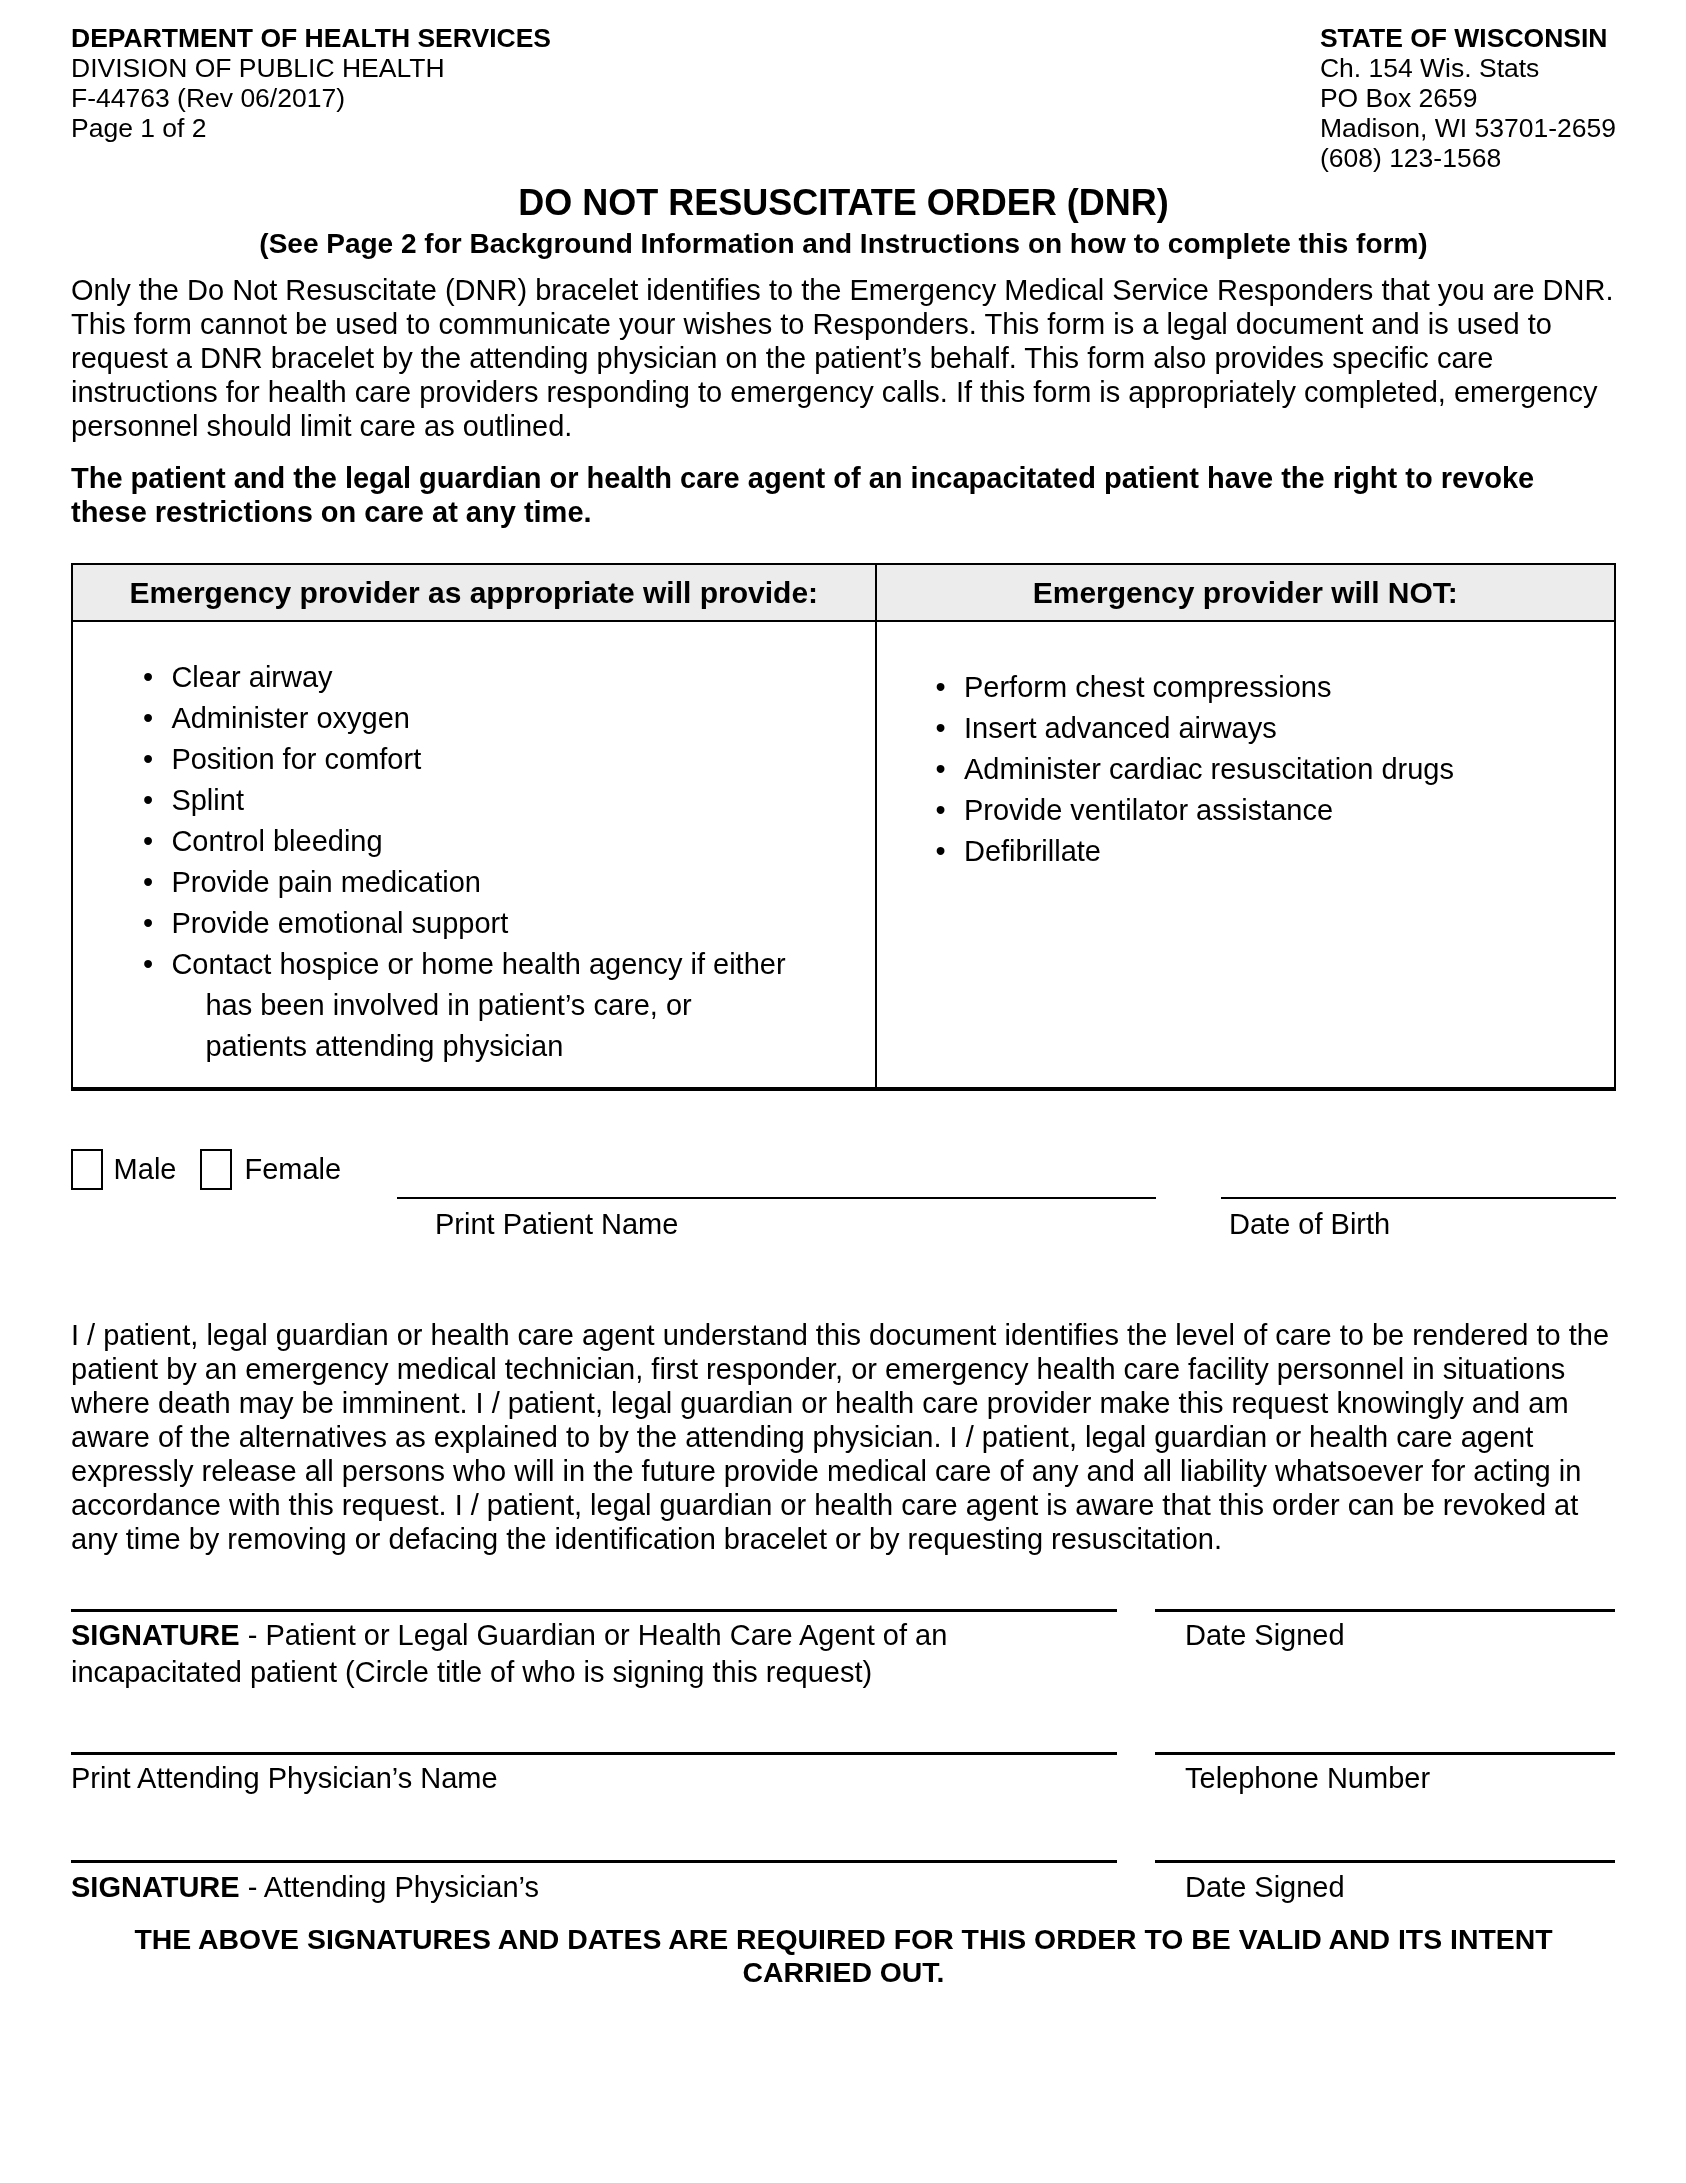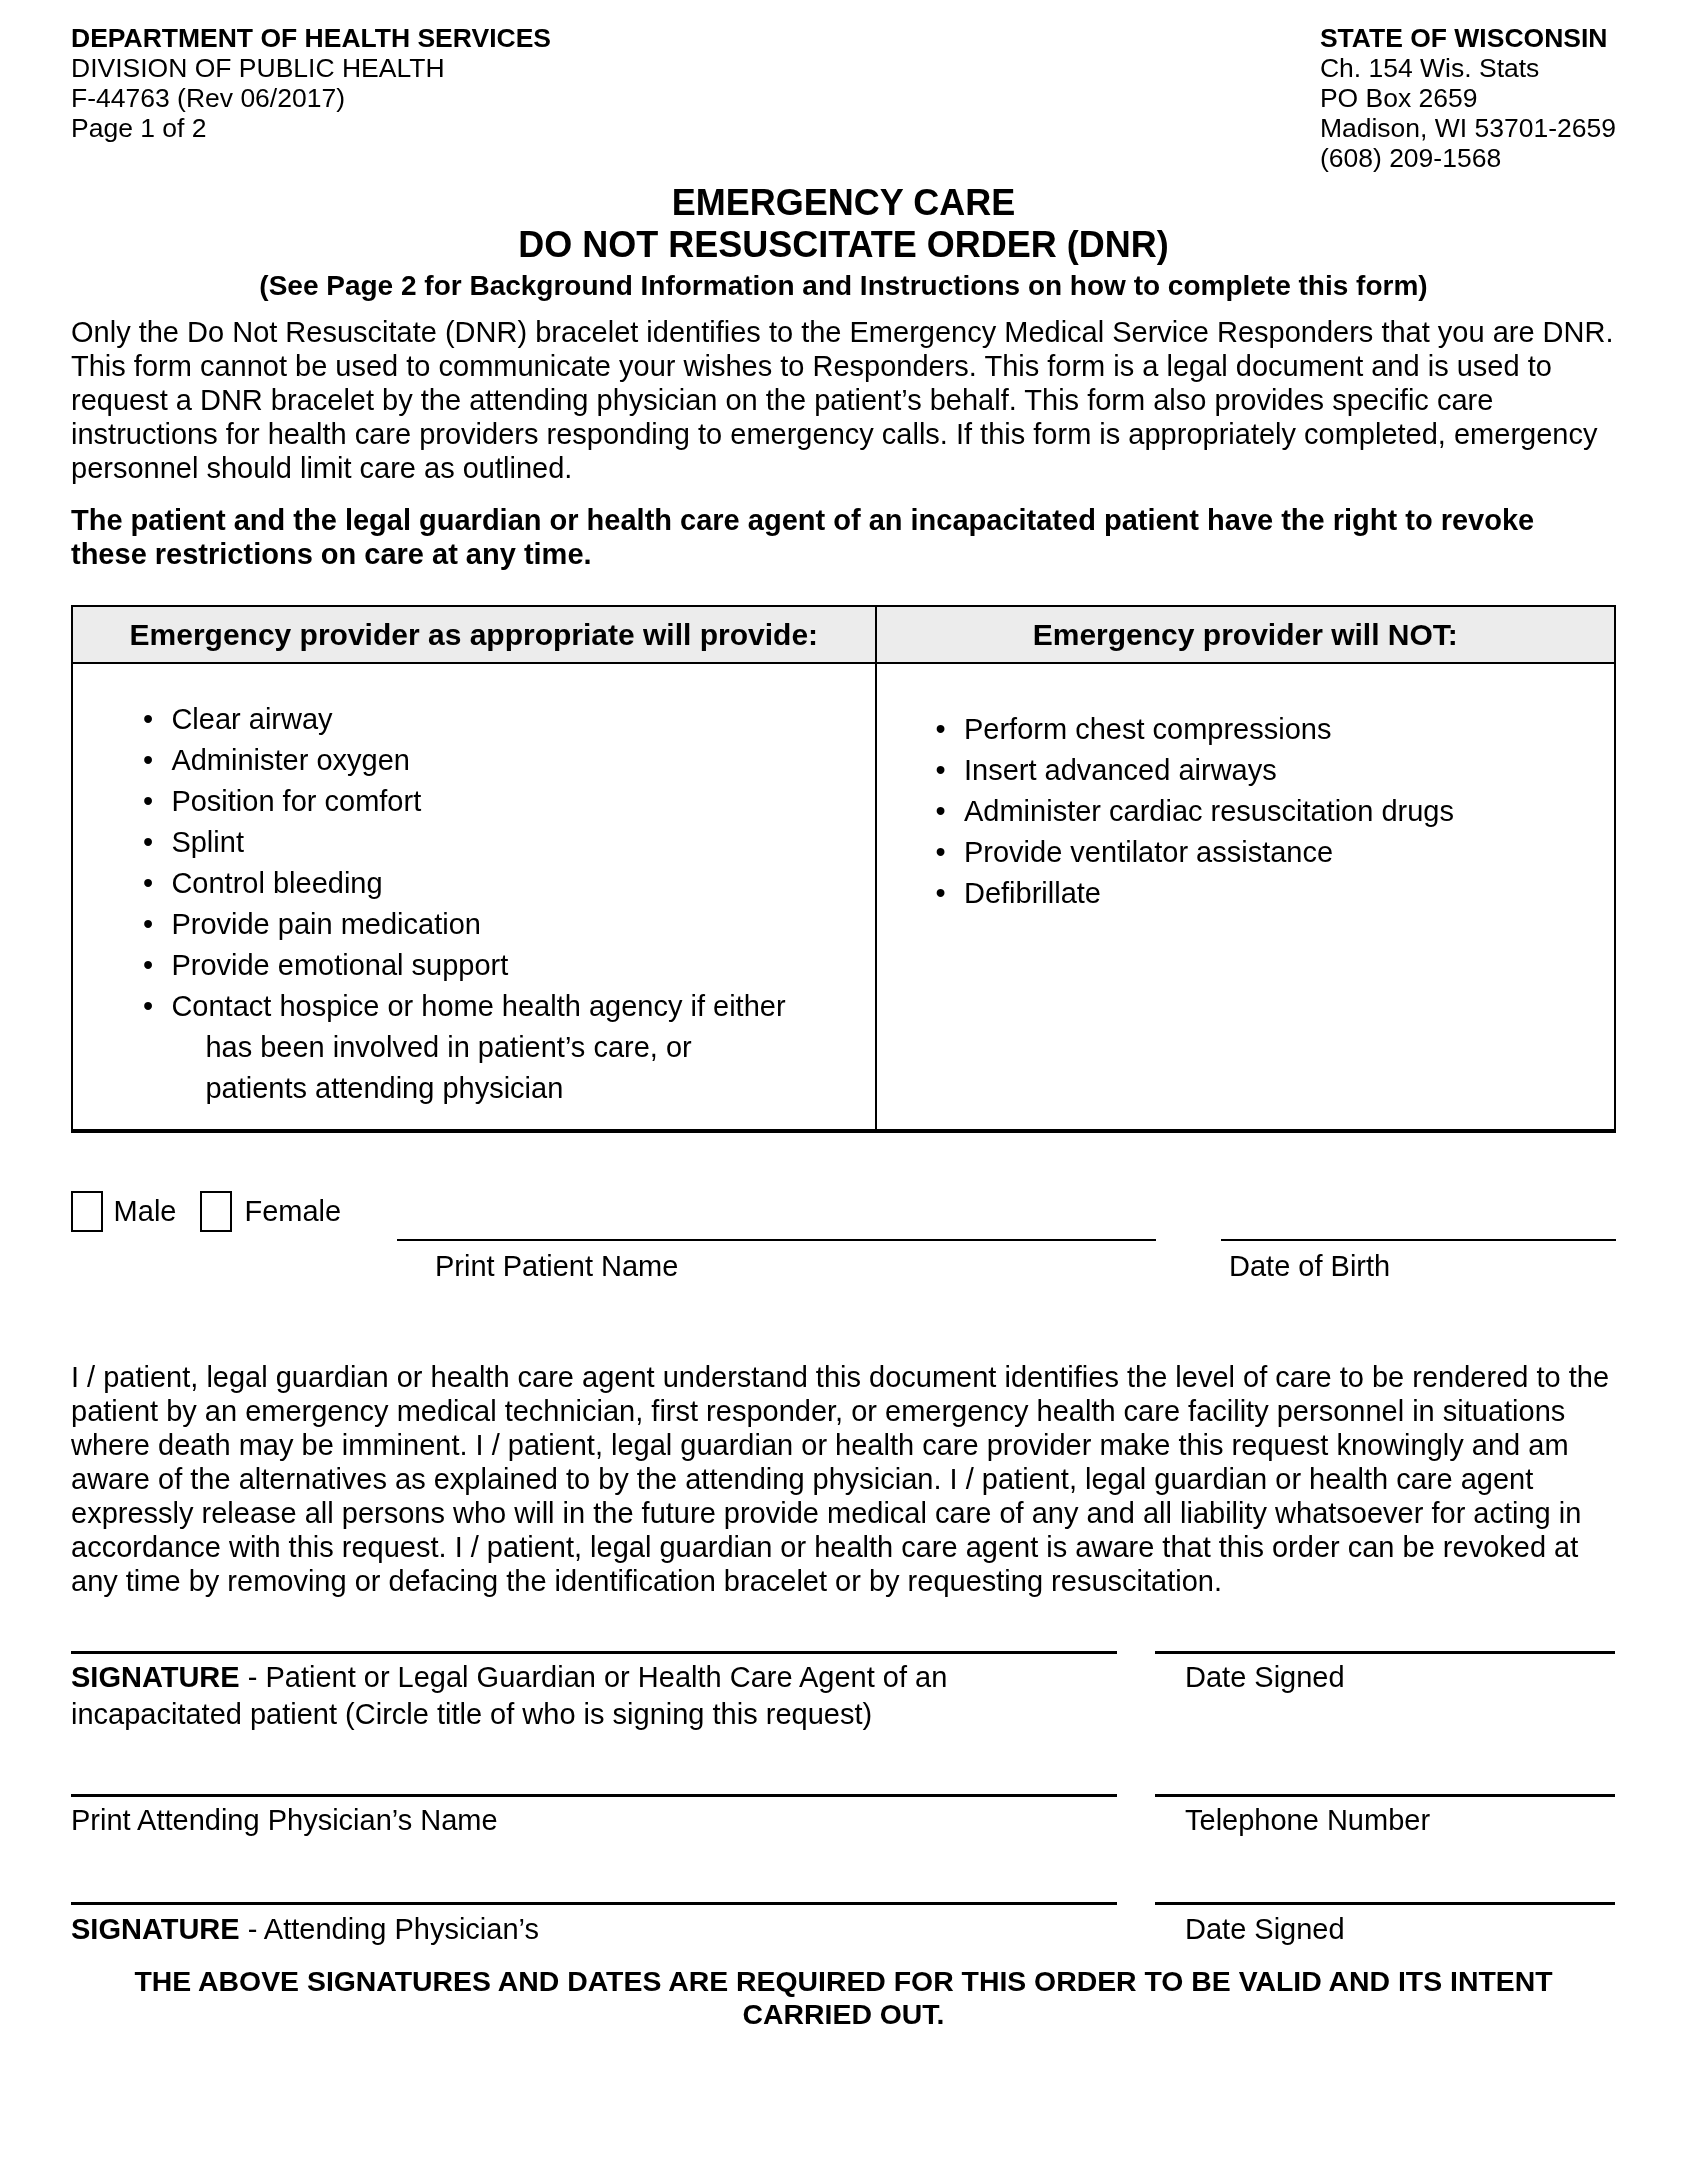--- a/index.html
+++ b/index.html
@@ -85,26 +85,25 @@
       <div>DEPARTMENT OF HEALTH SERVICES</div>
       <div>DIVISION OF PUBLIC HEALTH</div>
       <div>F-44763 (Rev 06/2017)</div>
       <div>Page 1 of 2</div>
     </div>
     <div class="hdr-right">
       <div>STATE OF WISCONSIN</div>
       <div>Ch. 154 Wis. Stats</div>
       <div>PO Box 2659</div>
       <div>Madison, WI 53701-2659</div>
-      <div>(608) 209-1568</div>
+      <div>(608) 123-1568</div>
     </div>
   </div>
 
   <div class="title-block">
-    <div class="title-main">EMERGENCY CARE</div>
     <div class="title-main">DO NOT RESUSCITATE ORDER (DNR)</div>
     <div class="title-note">(See Page 2 for Background Information and Instructions on how to complete this form)</div>
   </div>
 
   <div class="intro">Only the Do Not Resuscitate (DNR) bracelet identifies to the Emergency Medical Service Responders that you are DNR. This form cannot be used to communicate your wishes to Responders. This form is a legal document and is used to request a DNR bracelet by the attending physician on the patient’s behalf. This form also provides specific care instructions for health care providers responding to emergency calls. If this form is appropriately completed, emergency personnel should limit care as outlined.</div>
 
   <div class="rights">The patient and the legal guardian or health care agent of an incapacitated patient have the right to revoke these restrictions on care at any time.</div>
 
   <table class="care">
     <tbody>

